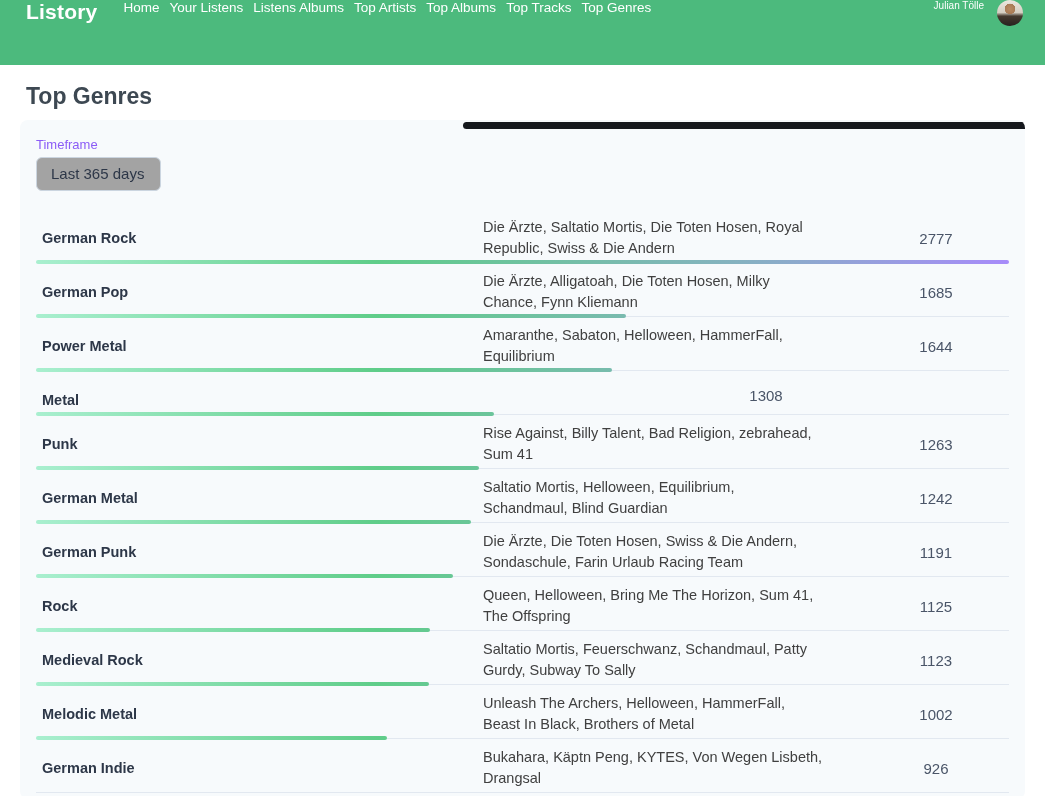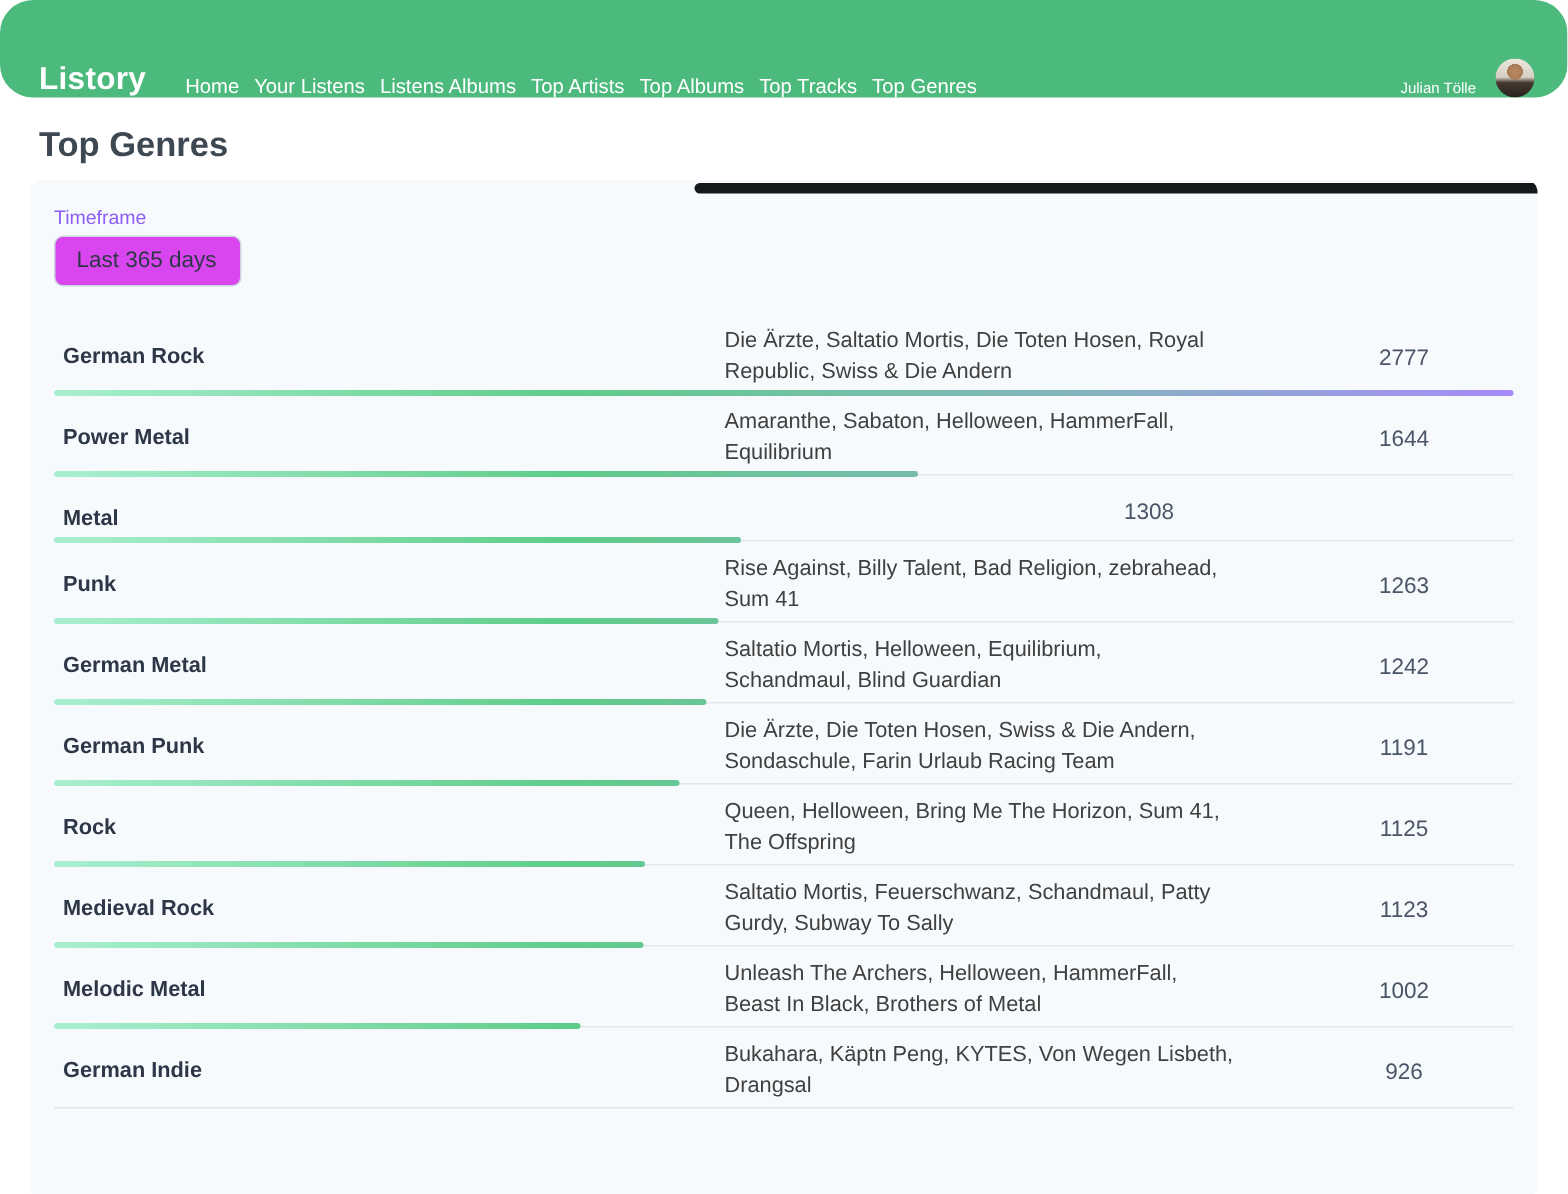--- a/index.html
+++ b/index.html
@@ -6,21 +6,21 @@
   html,body { margin:0; padding:0; }
   body {
     width:1045px; height:796px; overflow:hidden; position:relative;
     background:#ffffff;
     font-family:"Liberation Sans", sans-serif;
     -webkit-font-smoothing:antialiased;
   }
   
   .navbar {
     height:65px; background:var(--navbar-green,#4cba7d);
-    display:flex; align-items:flex-end; padding:0 22px 0 26px; color:#fff;border-radius:22px;
+    display:flex; align-items:flex-start; padding:0 22px 0 26px; color:#fff;
   }
   .brand { font-size:21px; font-weight:700; letter-spacing:.2px; margin-right:26px; cursor:pointer; }
   .nav-links { display:flex; gap:10px; align-items:center; }
   .nav-link { font-size:13.5px; color:#ffffff; cursor:pointer; white-space:nowrap; }
   .nav-spacer { flex:1; }
   .user-name { font-size:10px; margin-right:13px; }
   .avatar {
     width:26px; height:26px; border-radius:50%;
     background:
       radial-gradient(circle at 50% 34%, #b98a62 0%, #a87a55 24%, rgba(0,0,0,0) 25%),
@@ -36,21 +36,21 @@
     position:relative; margin:0 20px; height:679px; overflow:hidden;
     background:var(--card-bg,#f7fafc); border-radius:8px;
     padding:17px 16px 0 16px;
   }
   .scroll-thumb {
     position:absolute; top:2px; left:443px; width:567px; height:7px;
     background:var(--dark-bar,#15181d); border-radius:4px; z-index:3;
   }
   .filter-label { font-size:13px; color:#8b5cf6; margin:0 0 5px 0; }
   .timeframe-select {
-    display:inline-block; background:#d946ef; border:1px solid #cbd5e0;
+    display:inline-block; background:#a3a3a3; border:1px solid #cbd5e0;
     border-radius:6px; padding:7px 16px 8px 14px; font-size:15px; color:#2d3748;
     cursor:pointer;
   }
   
   .genre-table { margin-top:18px; }
   .row {
     position:relative; display:flex;
     padding:8px 0 3px 0; border-bottom:1px solid var(--row-border,#e2e8f0);
   }
   .cell-genre {
@@ -99,20 +99,26 @@
   <div class="filter-label">Timeframe</div>
   <div class="timeframe-select">Last 365 days</div>
   <div class="genre-table" id="genre-table">
       <div class="row">
     <div class="cell-genre">German Rock</div>
     <div class="cell-artists">Die Ärzte, Saltatio Mortis, Die Toten Hosen, Royal Republic, Swiss &amp; Die Andern</div>
     <div class="cell-count">2777</div>
     <div class="bar" style="width: 100%; background-size: 100% 100%;"></div>
   </div>
       <div class="row">
+    <div class="cell-genre">German Pop</div>
+    <div class="cell-artists">Die Ärzte, Alligatoah, Die Toten Hosen, Milky Chance, Fynn Kliemann</div>
+    <div class="cell-count">1685</div>
+    <div class="bar" style="width: 60.68%; background-size: 164.81% 100%;"></div>
+  </div>
+      <div class="row">
     <div class="cell-genre">Power Metal</div>
     <div class="cell-artists">Amaranthe, Sabaton, Helloween, HammerFall, Equilibrium</div>
     <div class="cell-count">1644</div>
     <div class="bar" style="width: 59.2%; background-size: 168.92% 100%;"></div>
   </div>
       <div class="row">
     <div class="cell-genre">Metal</div>
     <div class="cell-count">1308</div>
     <div class="bar" style="width: 47.1%; background-size: 212.31% 100%;"></div>
   </div>

